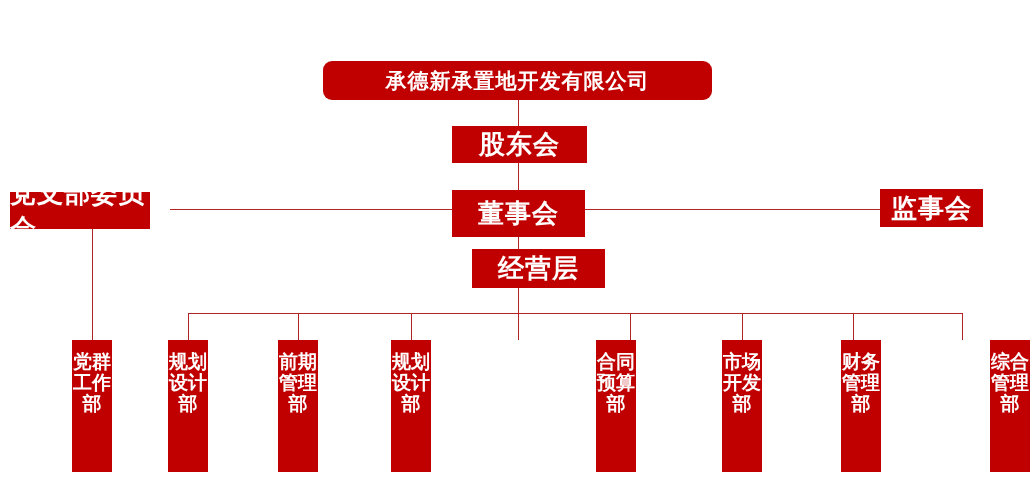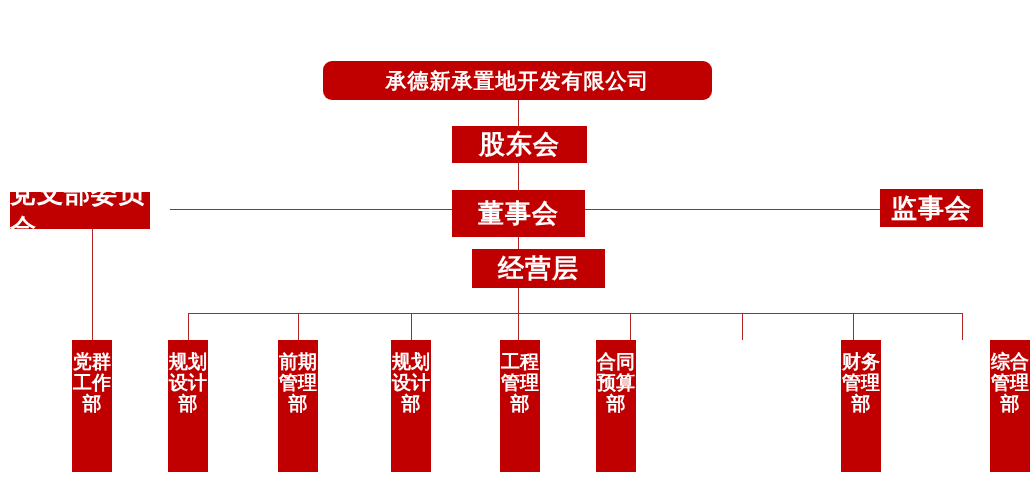--- a/index.html
+++ b/index.html
@@ -91,18 +91,18 @@
   </div>
 
   <div class="box lvl" style="left:472px;top:249px;width:133px;height:39px">
     <span>经营层</span>
   </div>
 
   <div class="dept" style="left:72px">党群工作部</div>
   <div class="dept" style="left:168px">规划设计部</div>
   <div class="dept" style="left:278px">前期管理部</div>
   <div class="dept" style="left:391px">规划设计部</div>
-  <div class="dept" style="left:500px">工程管理部</div>
   <div class="dept" style="left:596px">合同预算部</div>
+  <div class="dept" style="left:722px">市场开发部</div>
   <div class="dept" style="left:841px">财务管理部</div>
   <div class="dept" style="left:990px">综合管理部</div>
 
 </div>
 
 </body></html>

